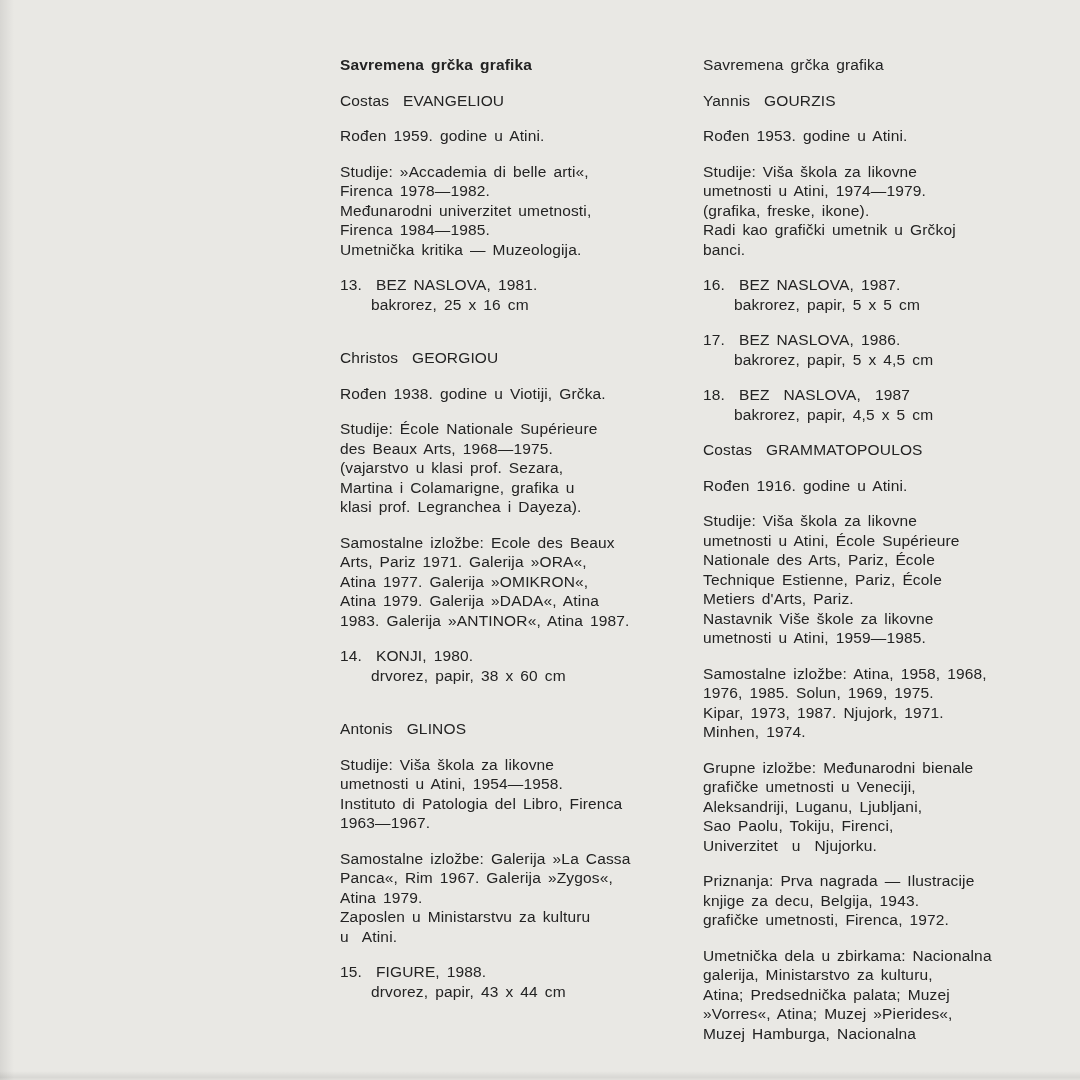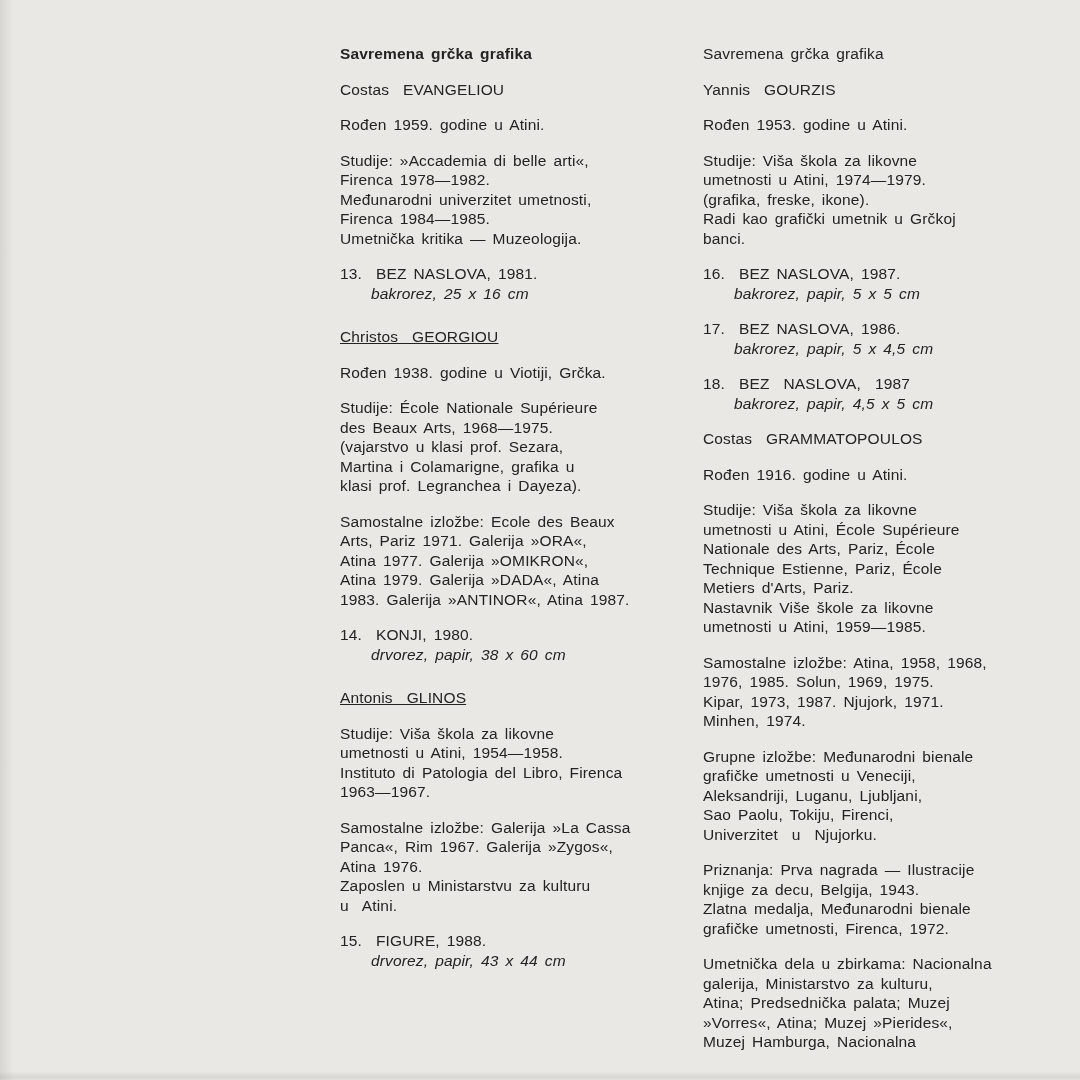--- a/index.html
+++ b/index.html
@@ -48,28 +48,28 @@
     color: var(--ink, #232323);
     font-size: 15.5px;
     line-height: 19.5px;
     letter-spacing: 0.15px;
     word-spacing: 2.5px;
   }
   .column-left  { left: 340px; width: 350px; }
   .column-right { left: 703px; width: 345px; }
 
   .block { margin-top: 16px; }
-  .block:first-child { margin-top: 5px; }
-  .block.space-large { margin-top: 24px; text-decoration: underline; }
+  .block:first-child { margin-top: 16px; }
+  .block.space-large { margin-top: 34px; }
 
   .header { font-weight: 700; }
   .header_light { font-weight: 400; }
 
   .line { white-space: pre; }
-  .entry .line + .line { padding-left: 31px; font-style: italic; }
+  .entry .line + .line { padding-left: 31px; }
 </style>
 </head>
 <body>
 
 <div class="page">
   <div class="column column-left">
       <div class="block header">
         <div class="line">Savremena grčka grafika</div>
       </div>
       <div class="block artist">
@@ -118,21 +118,21 @@
       </div>
       <div class="block para">
         <div class="line">Studije: Viša škola za likovne</div>
         <div class="line">umetnosti u Atini, 1954—1958.</div>
         <div class="line">Instituto di Patologia del Libro, Firenca</div>
         <div class="line">1963—1967.</div>
       </div>
       <div class="block para">
         <div class="line">Samostalne izložbe: Galerija »La Cassa</div>
         <div class="line">Panca«, Rim 1967. Galerija »Zygos«,</div>
-        <div class="line">Atina 1976.</div>
+        <div class="line">Atina 1979.</div>
         <div class="line">Zaposlen u Ministarstvu za kulturu</div>
         <div class="line">u  Atini.</div>
       </div>
       <div class="block entry">
         <div class="line">15.  FIGURE, 1988.</div>
         <div class="line">drvorez, papir, 43 x 44 cm</div>
       </div>
     </div>
   <div class="column column-right">
       <div class="block header_light">
@@ -187,21 +187,20 @@
       <div class="block para">
         <div class="line">Grupne izložbe: Međunarodni bienale</div>
         <div class="line">grafičke umetnosti u Veneciji,</div>
         <div class="line">Aleksandriji, Luganu, Ljubljani,</div>
         <div class="line">Sao Paolu, Tokiju, Firenci,</div>
         <div class="line">Univerzitet  u  Njujorku.</div>
       </div>
       <div class="block para">
         <div class="line">Priznanja: Prva nagrada — Ilustracije</div>
         <div class="line">knjige za decu, Belgija, 1943.</div>
-        <div class="line">Zlatna medalja, Međunarodni bienale</div>
         <div class="line">grafičke umetnosti, Firenca, 1972.</div>
       </div>
       <div class="block para">
         <div class="line">Umetnička dela u zbirkama: Nacionalna</div>
         <div class="line">galerija, Ministarstvo za kulturu,</div>
         <div class="line">Atina; Predsednička palata; Muzej</div>
         <div class="line">»Vorres«, Atina; Muzej »Pierides«,</div>
         <div class="line">Muzej Hamburga, Nacionalna</div>
       </div>
     </div>

